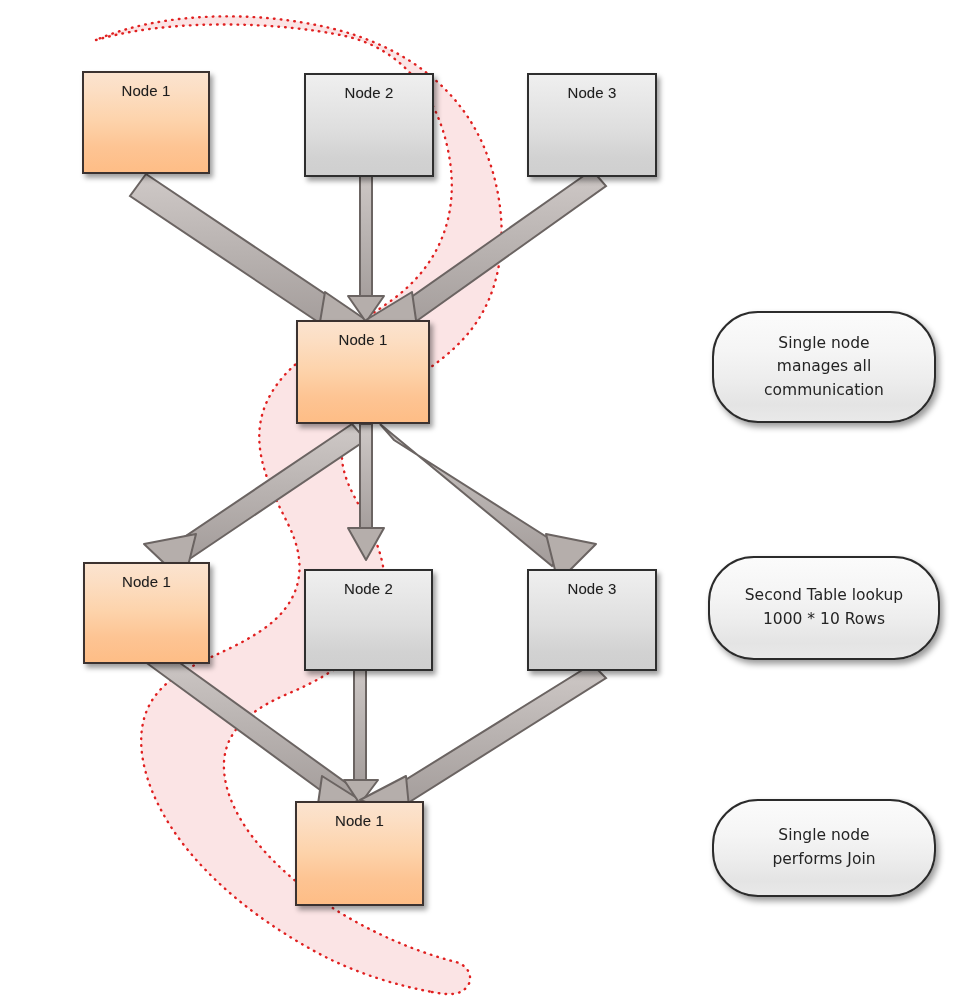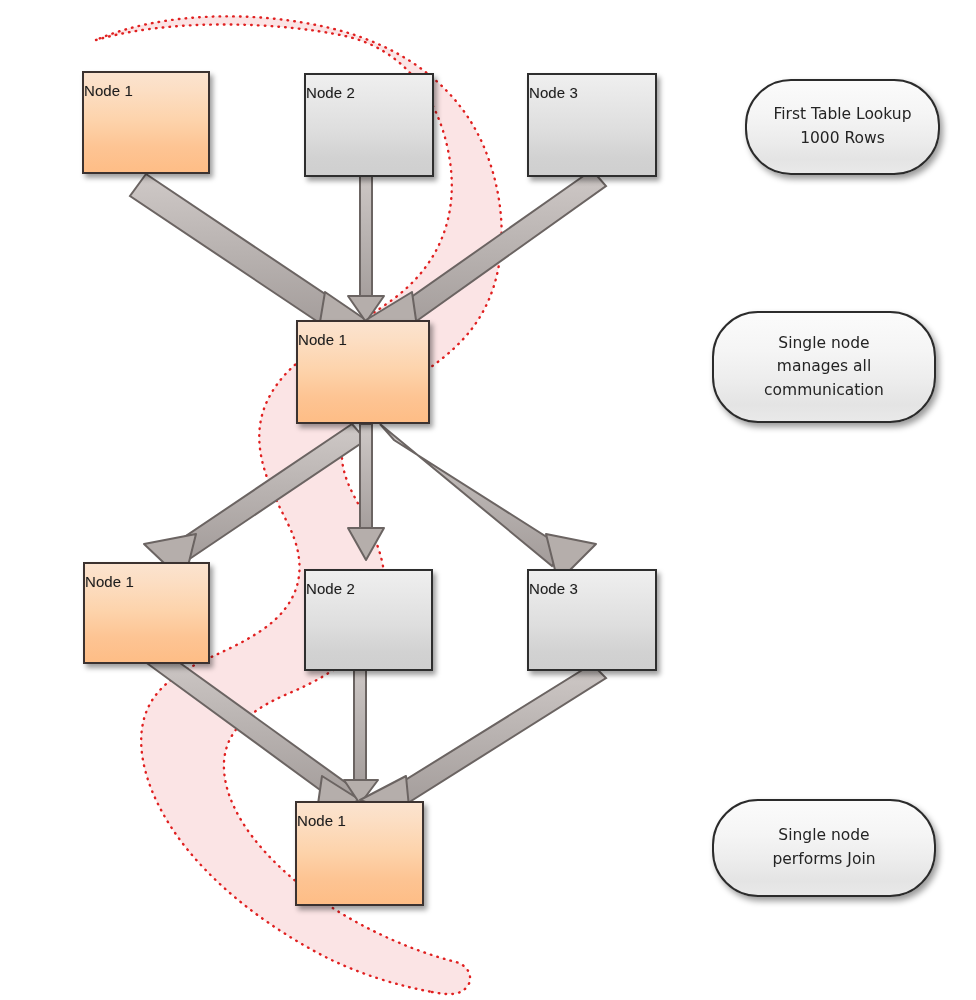--- a/index.html
+++ b/index.html
@@ -31,21 +31,21 @@
     position: absolute;
     box-sizing: border-box;
     border: 2px solid #3a3230;
     box-shadow: 3px 4px 5px rgba(0,0,0,0.38);
     display: block;
     z-index: 5;
   }
   .node .node-label {
     display: block;
     width: 100%;
-    text-align: left;
+    text-align: center;
     margin-top: 9px;
     font-family: "Liberation Sans", sans-serif;
     font-size: 15px;
     font-weight: 400;
     color: #1d1d1d;
     letter-spacing: 0.1px;
     text-shadow: 0 0 1px rgba(0,0,0,0.18);
   }
   .node.orange {
     background: linear-gradient(to bottom,
@@ -209,27 +209,27 @@
     <span class="node-label">Node 2</span>
   </div>
   <div class="node gray" style="left:527px; top:562px; width:130px; height:102px;">
     <span class="node-label">Node 3</span>
   </div>
 
   <div class="node orange" style="left:295px; top:801px; width:129px; height:105px;">
     <span class="node-label">Node 1</span>
   </div>
 
-  <div class="callout" style="left:745px; top:79px;  width:195px; height:96px;">
-    <span class="callout-text">First Table Lookup
-1000 Rows</span>
-  </div>
   <div class="callout" style="left:712px; top:311px; width:224px; height:112px;">
     <span class="callout-text">Single node
 manages all
 communication</span>
   </div>
+  <div class="callout" style="left:708px; top:556px; width:232px; height:104px;">
+    <span class="callout-text">Second Table lookup
+1000 * 10 Rows</span>
+  </div>
   <div class="callout" style="left:712px; top:799px; width:224px; height:98px;">
     <span class="callout-text">Single node
 performs Join</span>
   </div>
 
 </div>
 
 </body></html>

